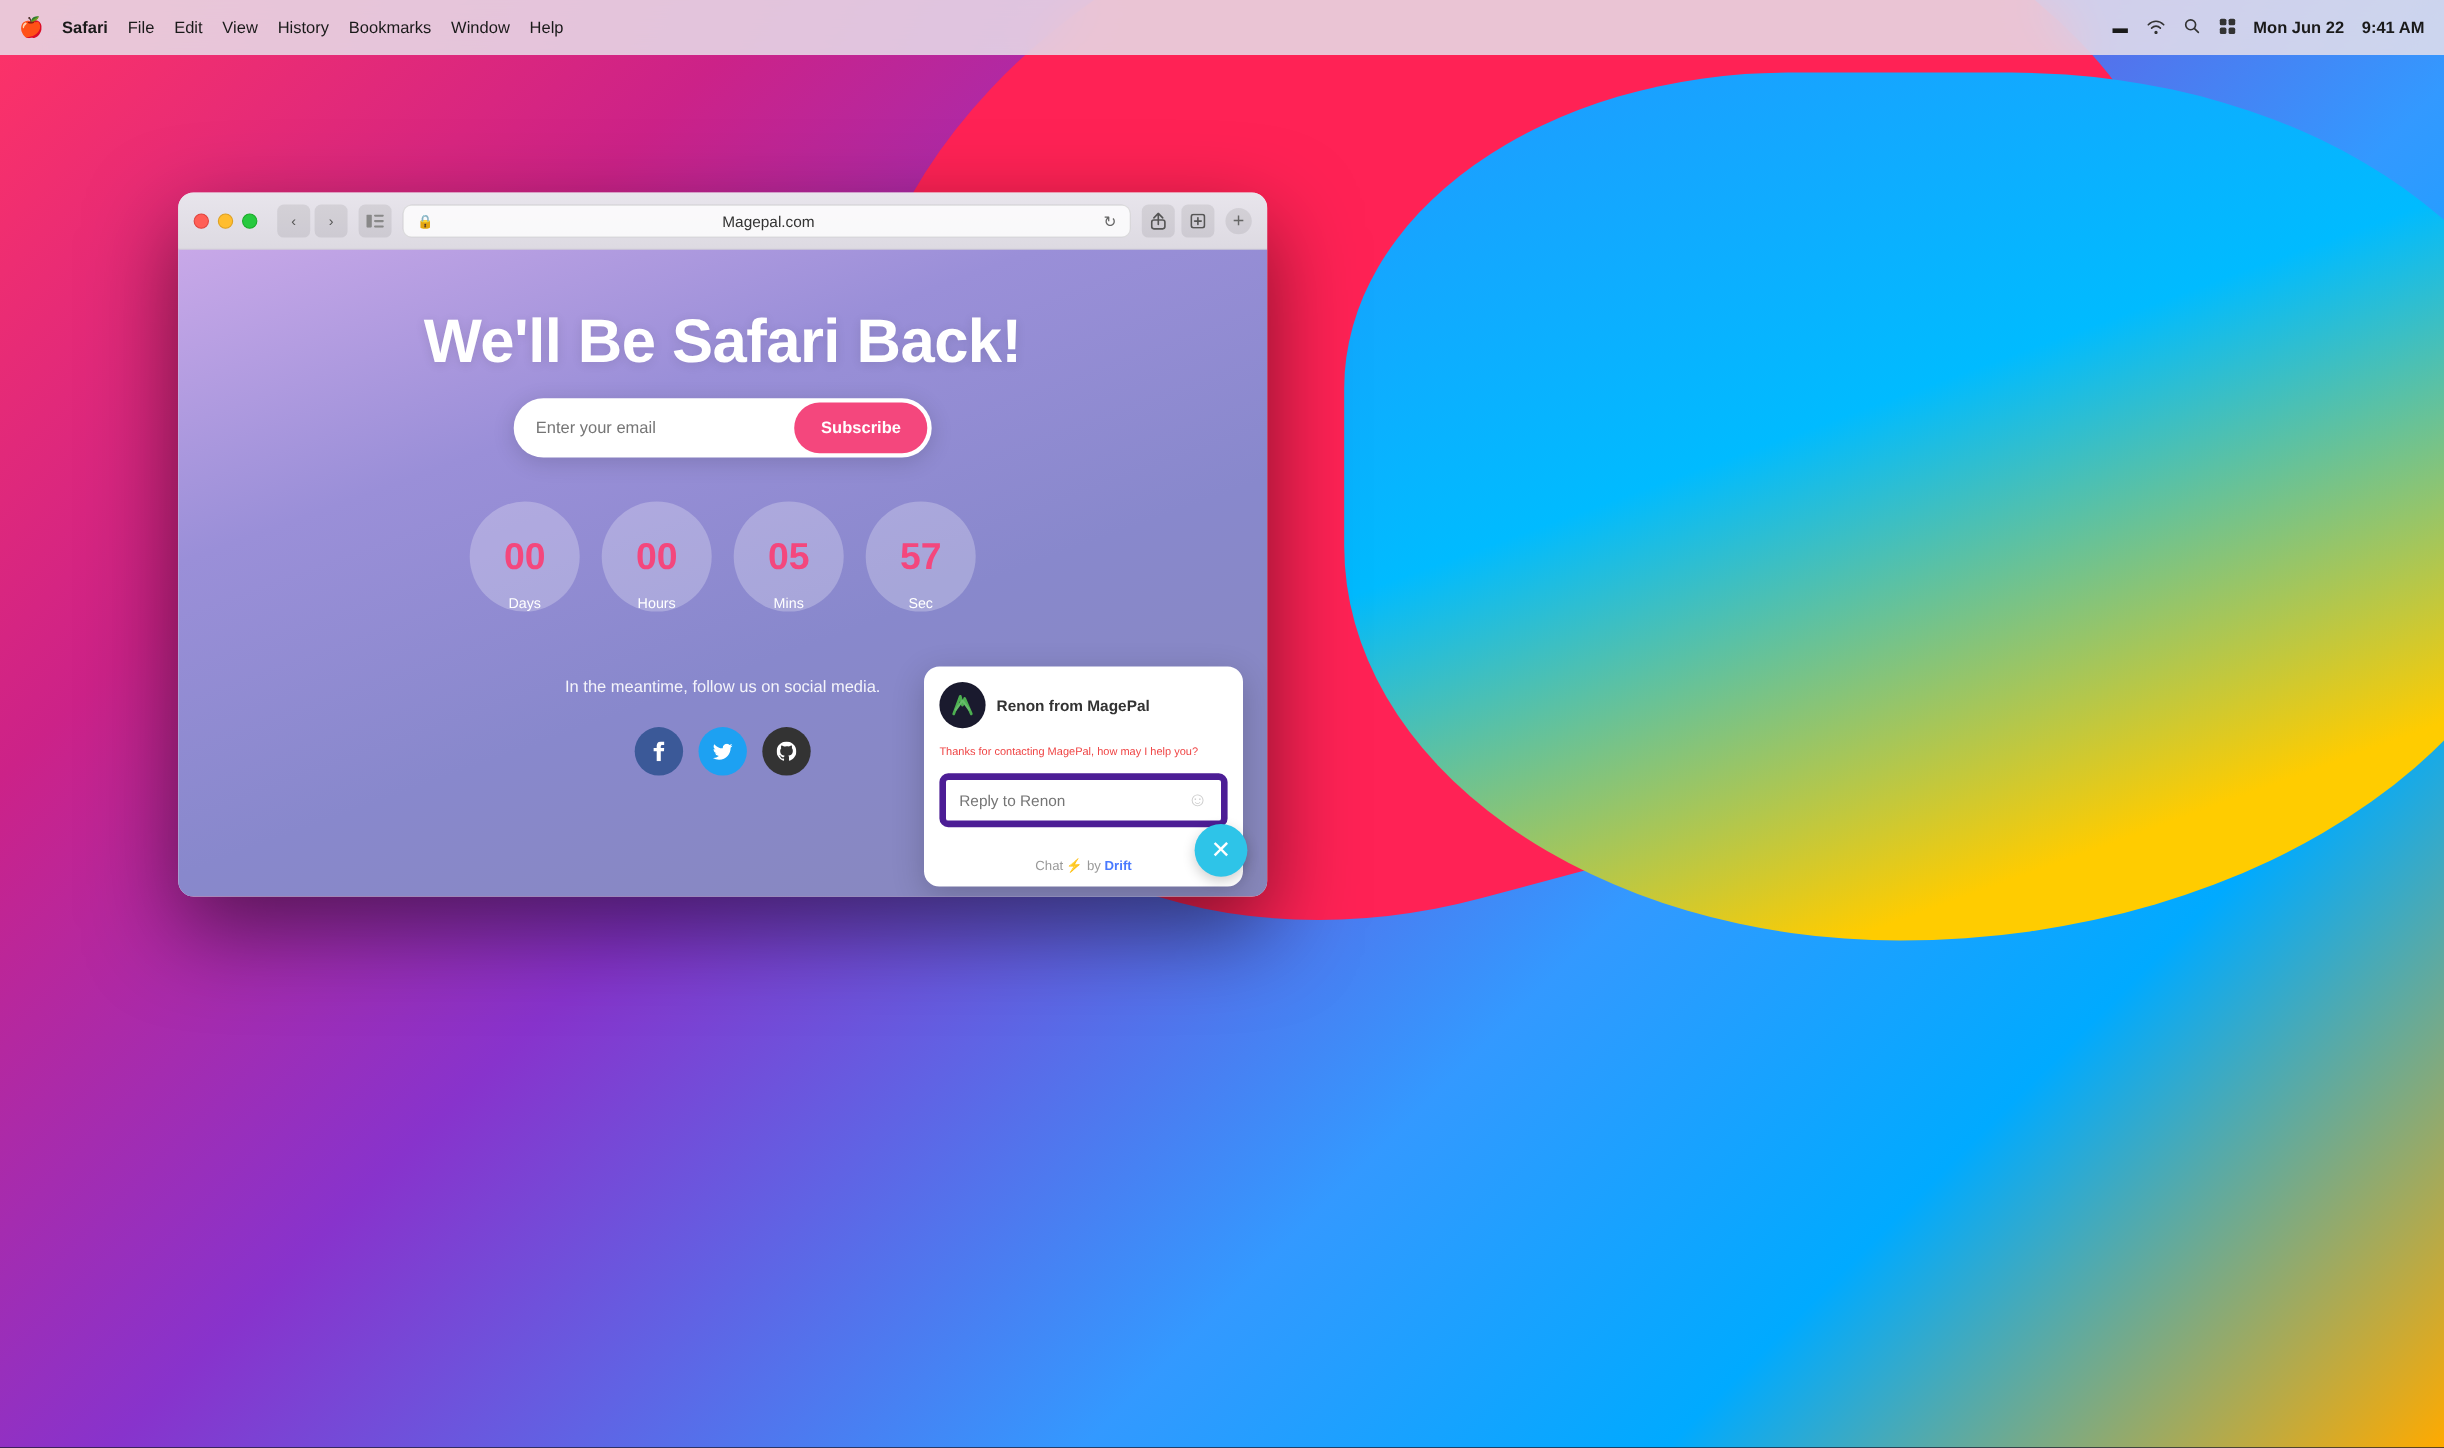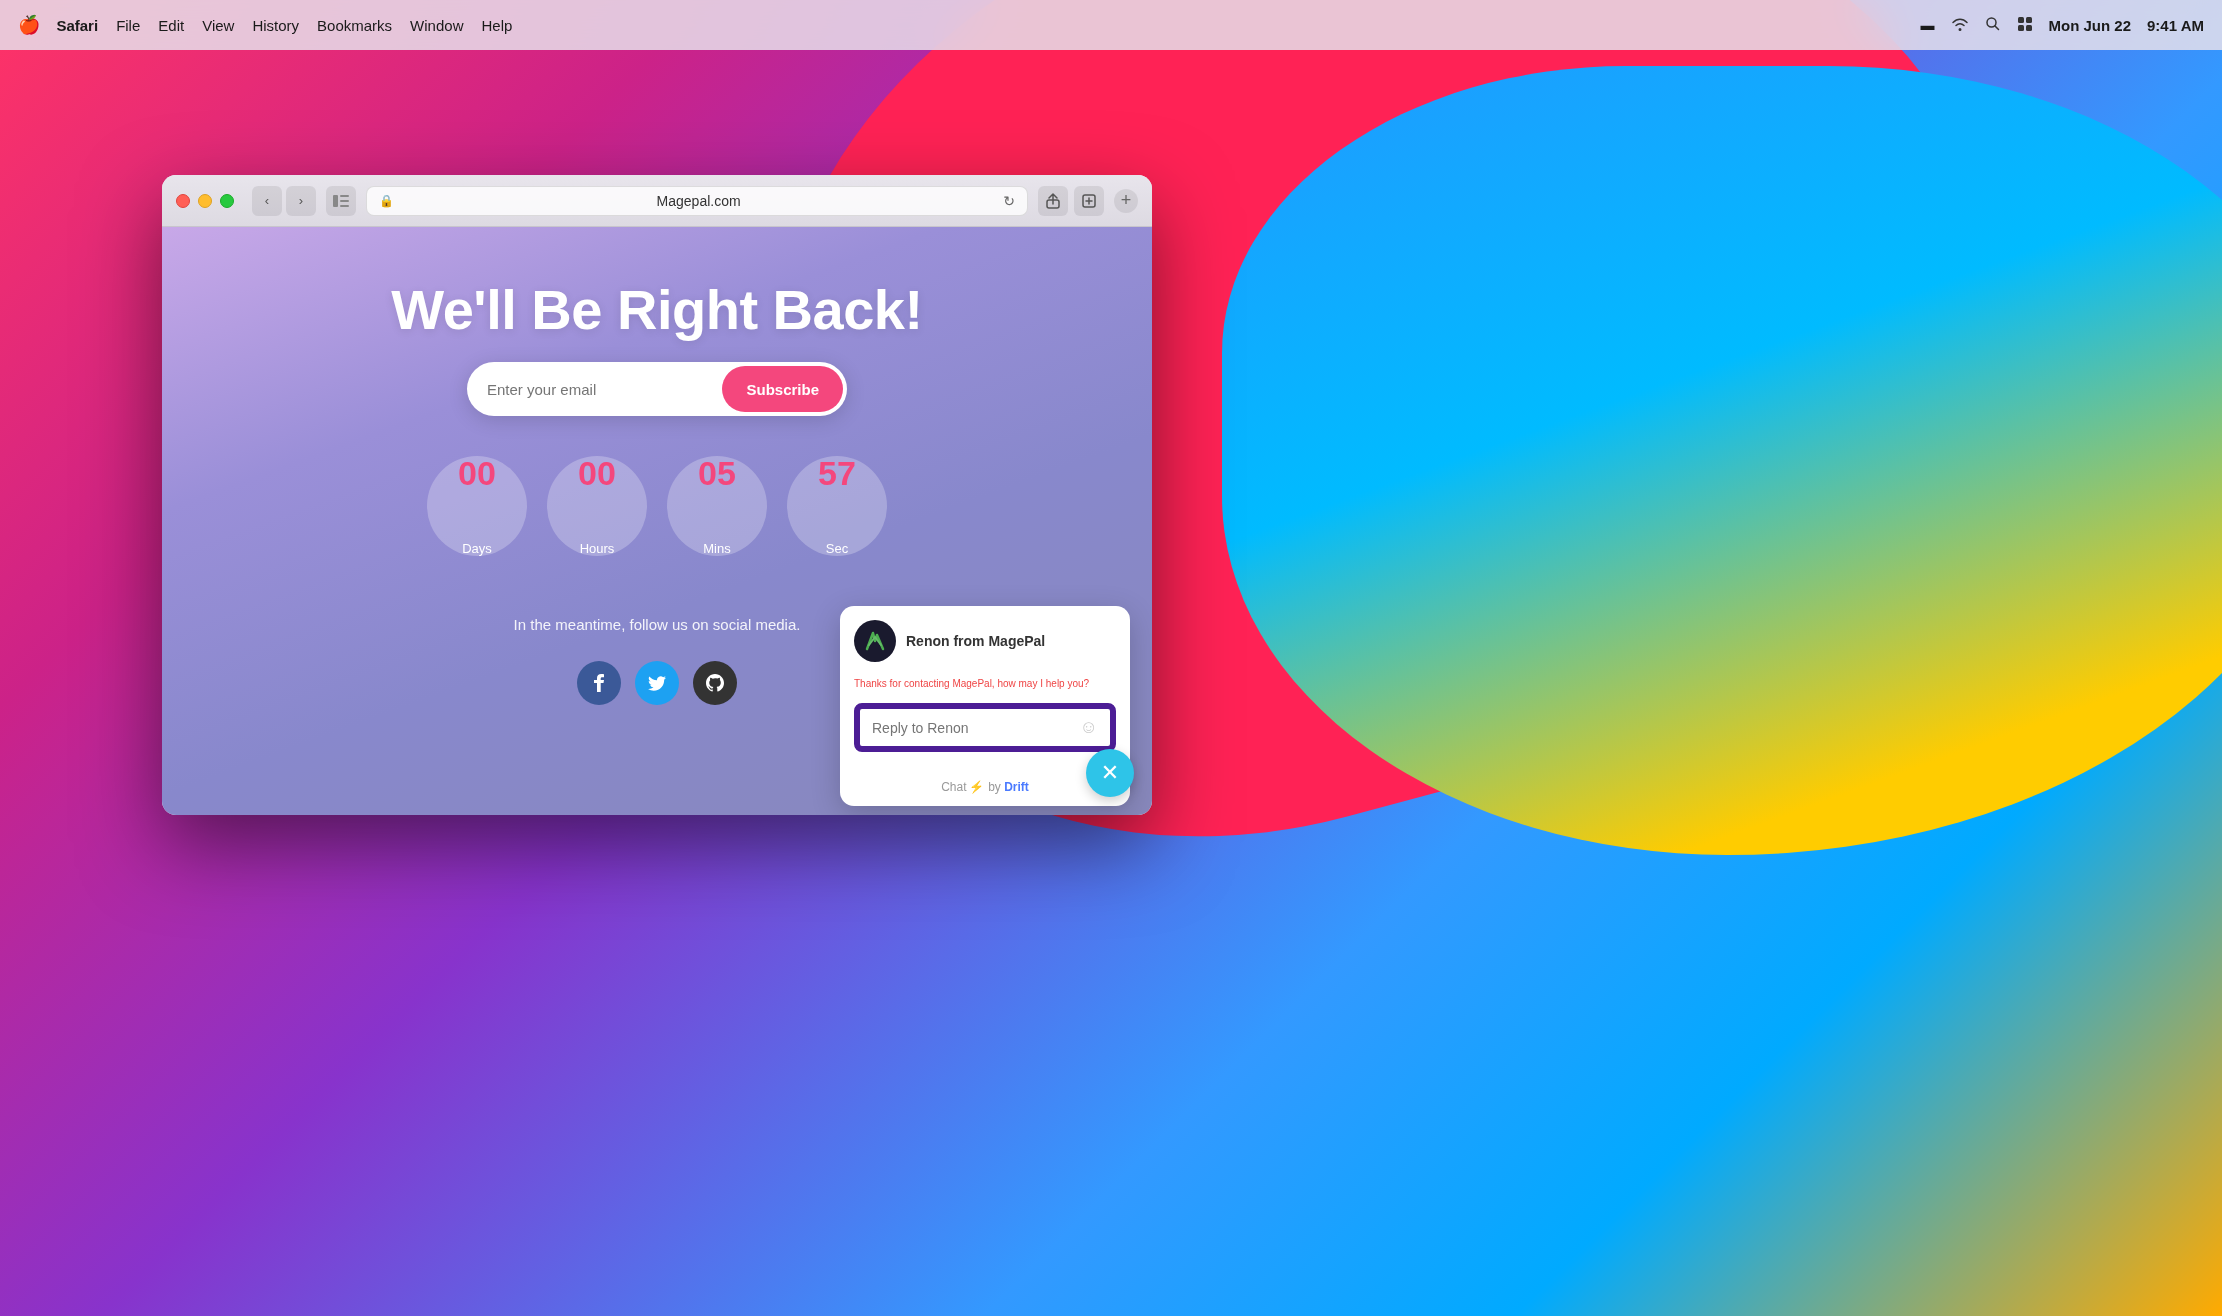--- a/index.html
+++ b/index.html
@@ -298,22 +298,22 @@
     }
 
     .countdown-unit {
       width: 100px;
       height: 100px;
       background: rgba(255,255,255,0.25);
       border-radius: 50%;
       display: flex;
       flex-direction: column;
       align-items: center;
-      justify-content: space-between;
-      gap: 4px;
+      justify-content: flex-end;
+      gap: 18px;
     }
 
     .countdown-number {
       font-size: 34px;
       font-weight: 700;
       color: #f4477d;
       line-height: 1;
     }
 
     .countdown-label {
@@ -548,21 +548,21 @@
         <svg width="14" height="14" viewBox="0 0 14 14" fill="none">
           <rect x="1" y="1" width="12" height="12" rx="2" stroke="#555" stroke-width="1.5"></rect>
           <path d="M7 4v6M4 7h6" stroke="#555" stroke-width="1.5" stroke-linecap="round"></path>
         </svg>
       </div>
     </div>
     <div class="new-tab-btn">+</div>
   </div>
 
   <div class="browser-content">
-    <h1 class="main-heading">We'll Be Right Back!</h1>
+    <h1 class="main-heading">We'll Be Safari Back!</h1>
 
     <div class="email-form">
       <input class="email-input" type="email" placeholder="Enter your email" style="">
       <button class="subscribe-btn">Subscribe</button>
     </div>
 
     <div class="countdown">
       <div class="countdown-unit">
         <span class="countdown-number">00</span>
         <span class="countdown-label">Days</span>

